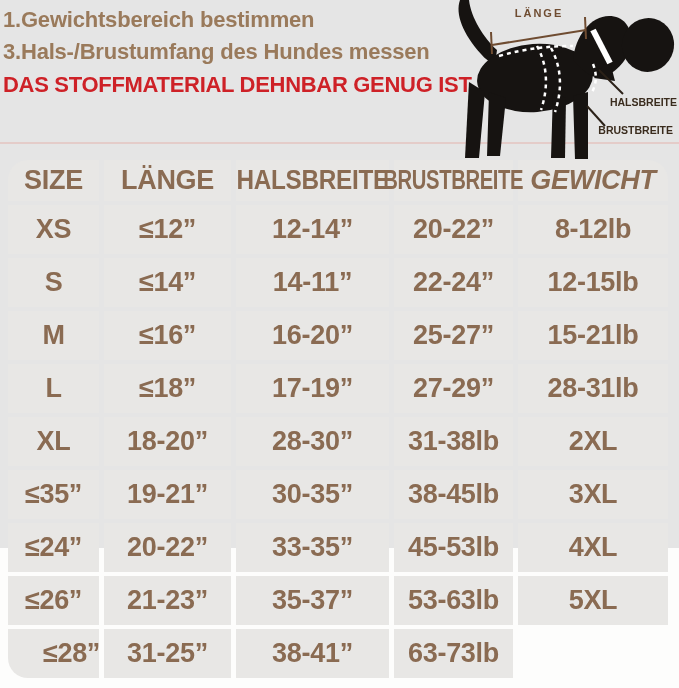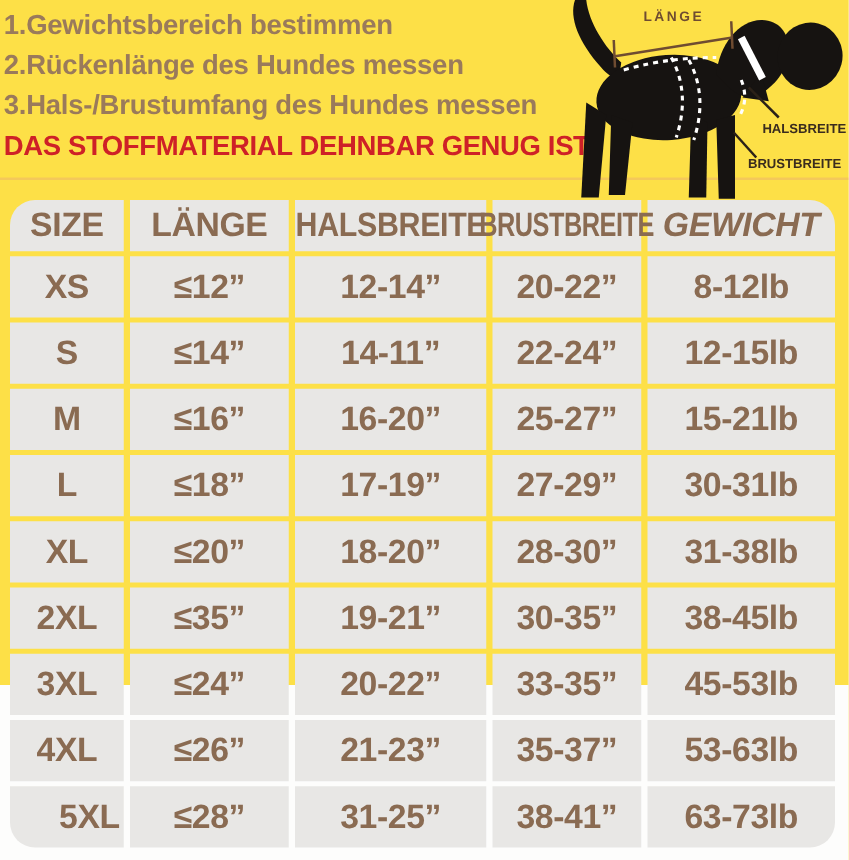--- a/index.html
+++ b/index.html
@@ -2,21 +2,21 @@
 <html><head>
 <meta charset="utf-8">
 <style>
   html,body{margin:0;padding:0;}
   body{
     width:679px;height:688px;
     background:#fdfdfc;
     font-family:"Liberation Sans","DejaVu Sans",sans-serif;
     position:relative;overflow:hidden;
   }
-  .stage{position:absolute;inset:0;width:679px;height:548px;background:#fde047;}
+  .stage{position:absolute;inset:0;width:679px;height:548px;background:#e5e5e5;}
 
   
   .instructions{position:absolute;left:3px;top:4px;width:470px;}
   .step{
     font-weight:bold;font-size:22px;line-height:32px;
     color:#9a7a5b;letter-spacing:-0.2px;white-space:nowrap;
   }
   .warning{
     font-weight:bold;font-size:22px;line-height:30px;margin-top:2px;
     color:#ce2127;letter-spacing:-0.3px;white-space:nowrap;
@@ -58,21 +58,20 @@
 </style>
 </head>
 <body>
 
 <div class="stage">
 
   <div class="faint-line"></div>
 
   <div class="instructions">
     <div class="step">1.Gewichtsbereich bestimmen</div>
-    <div class="step">2.Rückenlänge des Hundes messen</div>
     <div class="step">3.Hals-/Brustumfang des Hundes messen</div>
     <div class="warning">DAS STOFFMATERIAL DEHNBAR GENUG IST.</div>
   </div>
 
   <div class="dog-figure">
     <svg viewBox="0 0 232 162">
 
       <g fill="#161311">
 
         <path d="M 13,0 C 8,14 16,34 34,54 C 38,59 43,62 48,64 L 50,50 C 37,38 24,18 22,0 Z"></path>
@@ -149,24 +148,23 @@
     <div class="cell">M</div>
     <div class="cell">≤16”</div>
     <div class="cell">16-20”</div>
     <div class="cell">25-27”</div>
     <div class="cell">15-21lb</div>
 
     <div class="cell">L</div>
     <div class="cell">≤18”</div>
     <div class="cell">17-19”</div>
     <div class="cell">27-29”</div>
-    <div class="cell">30-31lb</div>
+    <div class="cell">28-31lb</div>
 
     <div class="cell">XL</div>
-    <div class="cell">≤20”</div>
     <div class="cell">18-20”</div>
     <div class="cell">28-30”</div>
     <div class="cell">31-38lb</div>
 
     <div class="cell">2XL</div>
     <div class="cell">≤35”</div>
     <div class="cell">19-21”</div>
     <div class="cell">30-35”</div>
     <div class="cell">38-45lb</div>
 

